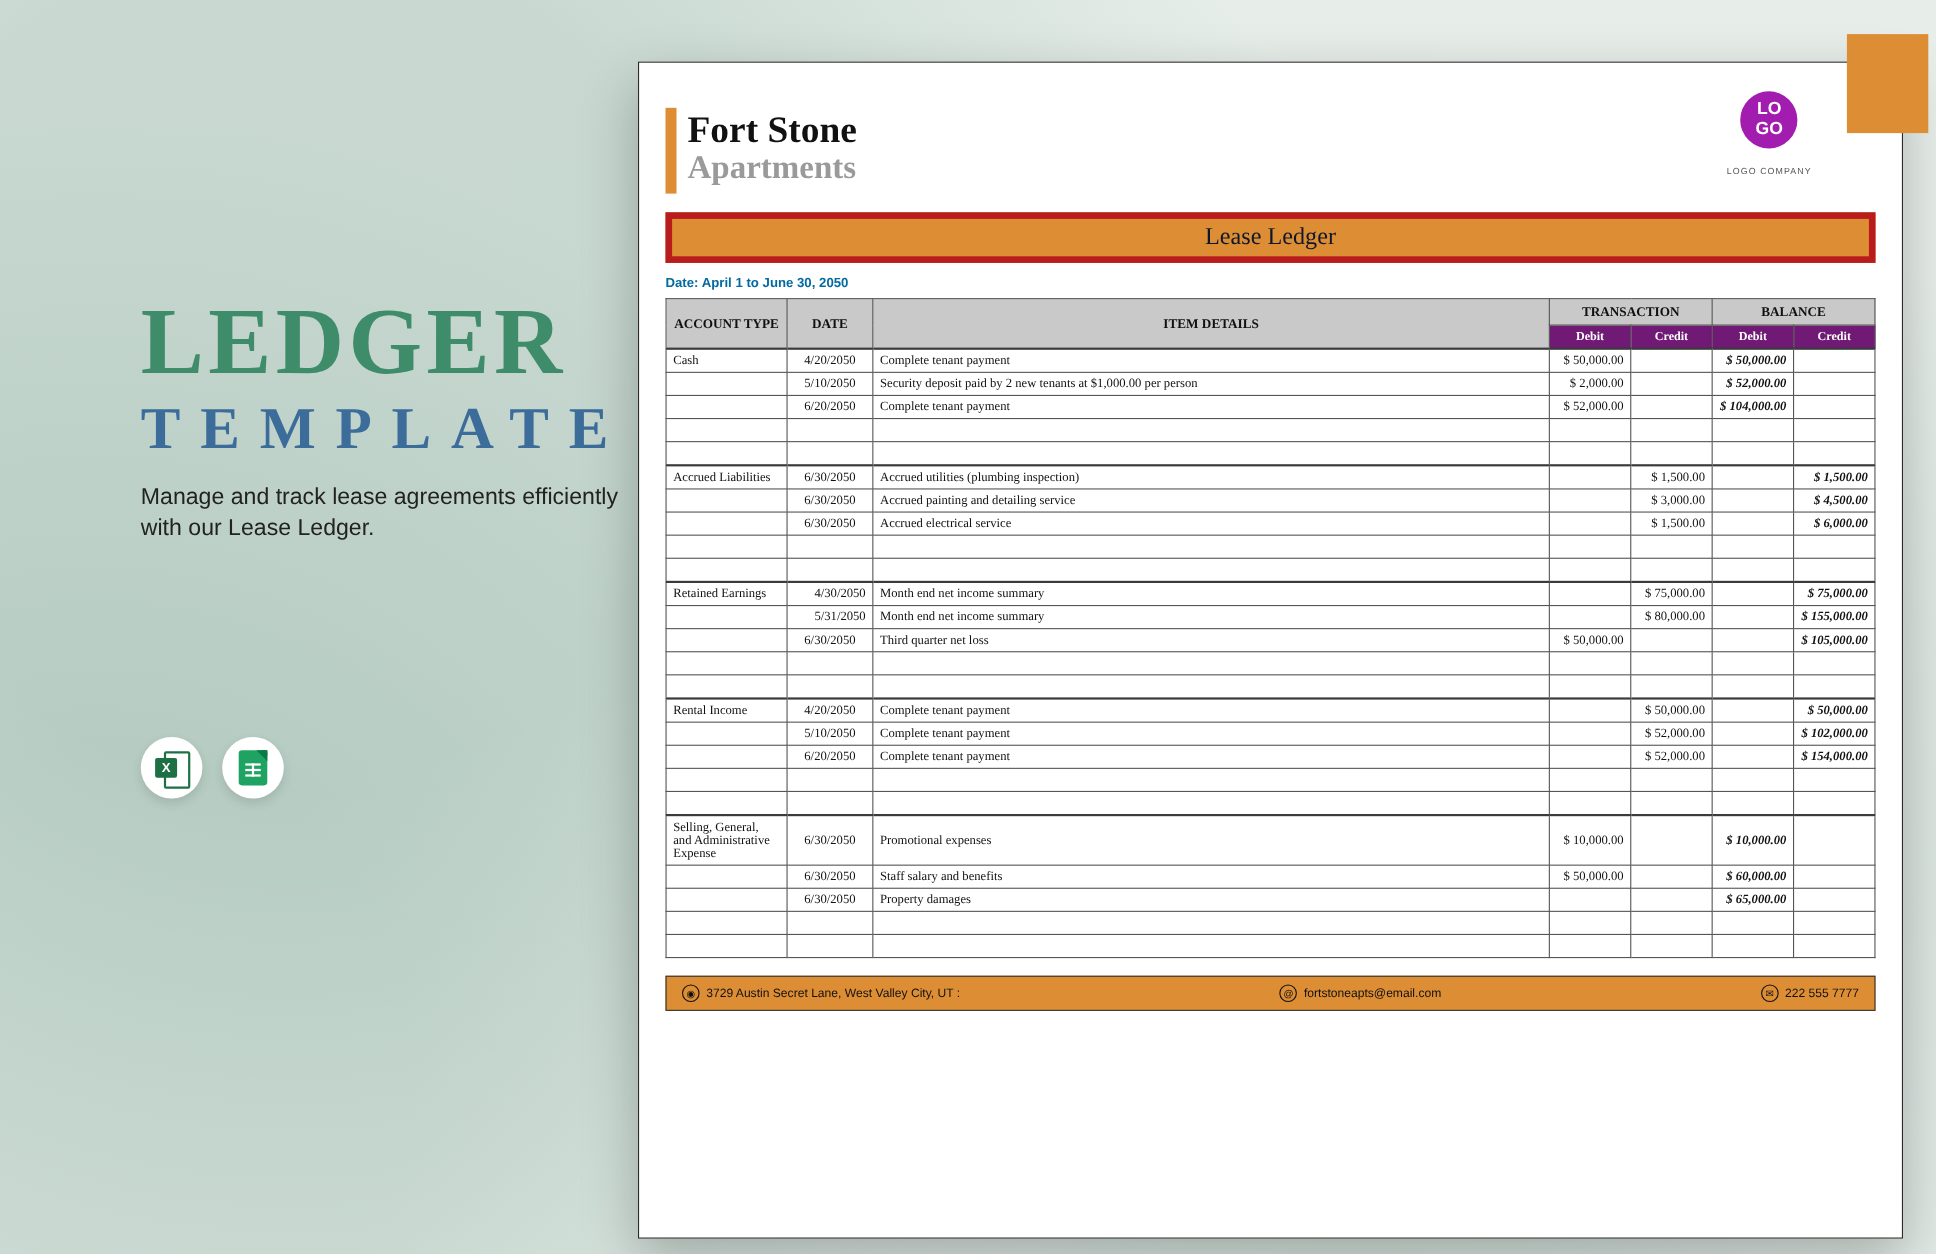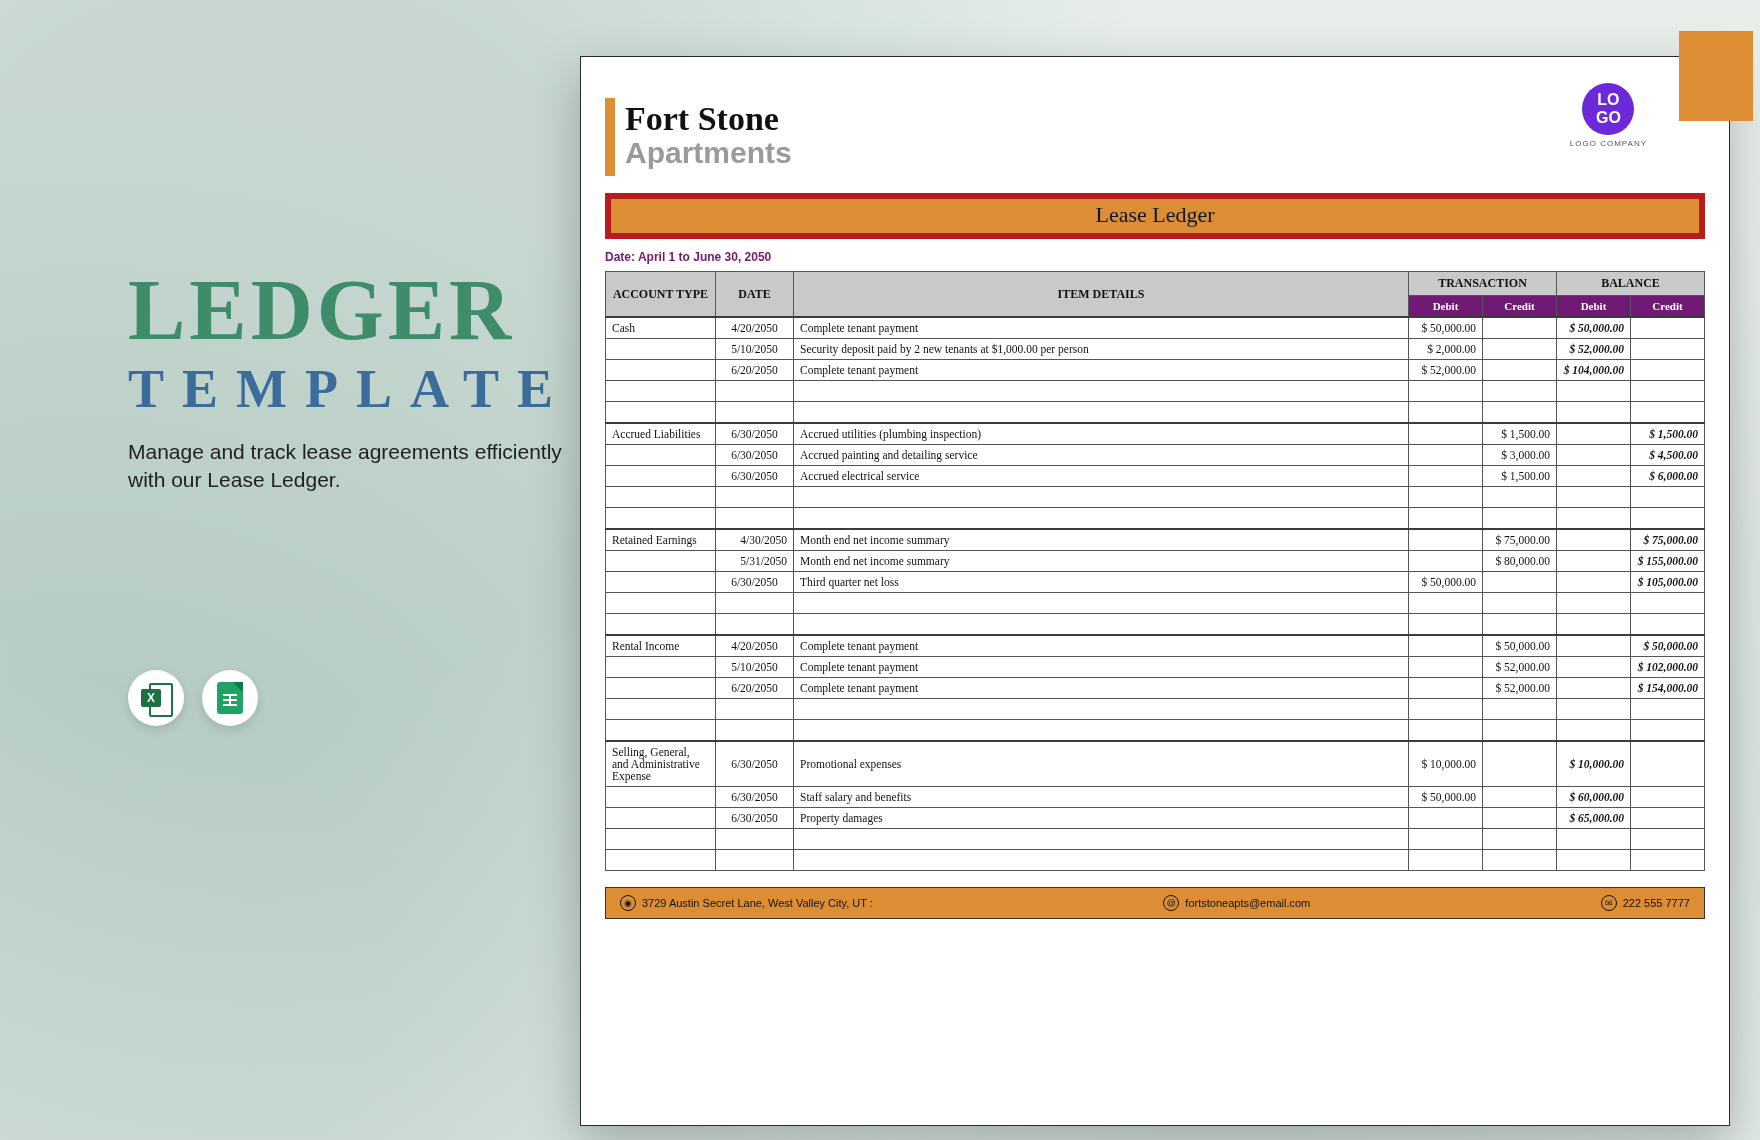--- a/index.html
+++ b/index.html
@@ -31,30 +31,30 @@
     linear-gradient(#fff,#fff) 0 10px/100% 2px no-repeat,
     linear-gradient(#fff,#fff) 6px 0/2px 100% no-repeat}
   .sheets-icon::after{content:"";position:absolute;right:0;top:0;border:5px solid transparent;border-top-color:#0c7a46;border-right-color:#0c7a46}
 
   
   .doc{position:absolute;left:580px;top:56px;width:1100px;height:1028px;background:#fff;
     box-shadow:0 18px 46px rgba(0,0,0,.25);border:1px solid #2b2b2b;padding:26px 24px 14px}
   .hdr{display:flex;align-items:center;position:relative;height:108px}
   .title{border-left:10px solid #dd8e35;padding:2px 0 6px 10px}
   .title .l1{font-family:"Times New Roman",serif;font-weight:800;font-size:34px;color:#111}
-  .title .l2{font-family:Liberation Sans, sans-serif;font-weight:700;font-size:30px;color:#9a9a9a;margin-top:-2px}
+  .title .l2{font-family:Liberation Serif, serif;font-weight:700;font-size:30px;color:#9a9a9a;margin-top:-2px}
   .logo-wrap{position:absolute;right:58px;top:0;text-align:center}
-  .logo-circle{width:52px;height:52px;border-radius:50%;background:#6d28d9;color:#fff;font:700 16px/18px Arial;
+  .logo-circle{width:52px;height:52px;border-radius:50%;background:#a21caf;color:#fff;font:700 16px/18px Arial;
     display:flex;align-items:center;justify-content:center;flex-direction:column;margin:0 auto}
-  .logo-label{font-size:8px;letter-spacing:1px;color:#555;margin-top:4px}
+  .logo-label{font-size:8px;letter-spacing:1px;color:#555;margin-top:16px}
   .corner{position:absolute;right:-24px;top:-26px;width:74px;height:90px;background:#dd8e35}
 
   .banner{margin-top:2px;height:34px;background:#dd8e35;border:6px solid #b91c1c;
     font-family:"Times New Roman",serif;font-size:22px;text-align:center;line-height:32px;color:#0f172a}
-  .range{font:700 12px/1 Arial;color:#701a75;margin:12px 0 8px}
+  .range{font:700 12px/1 Arial;color:#0369a1;margin:12px 0 8px}
 
   table{width:100%;border-collapse:collapse;font-family:"Times New Roman",serif;font-size:12px;color:#111}
   th,td{border:1px solid #555;padding:4px 6px;height:18px;box-sizing:border-box}
   thead th{background:#c9c9c9;font-weight:700;text-align:center}
   thead .sub{background:#701a75;color:#fff;font-size:11px;font-weight:700}
   tbody td{font-size:11.5px}
   td.num{text-align:right;white-space:nowrap}
   td.bold{font-weight:700;font-style:italic}
   .group-top td{border-top:2px solid #3b3b3b}
   col.acct{width:110px} col.date{width:78px} col.item{width:auto}

